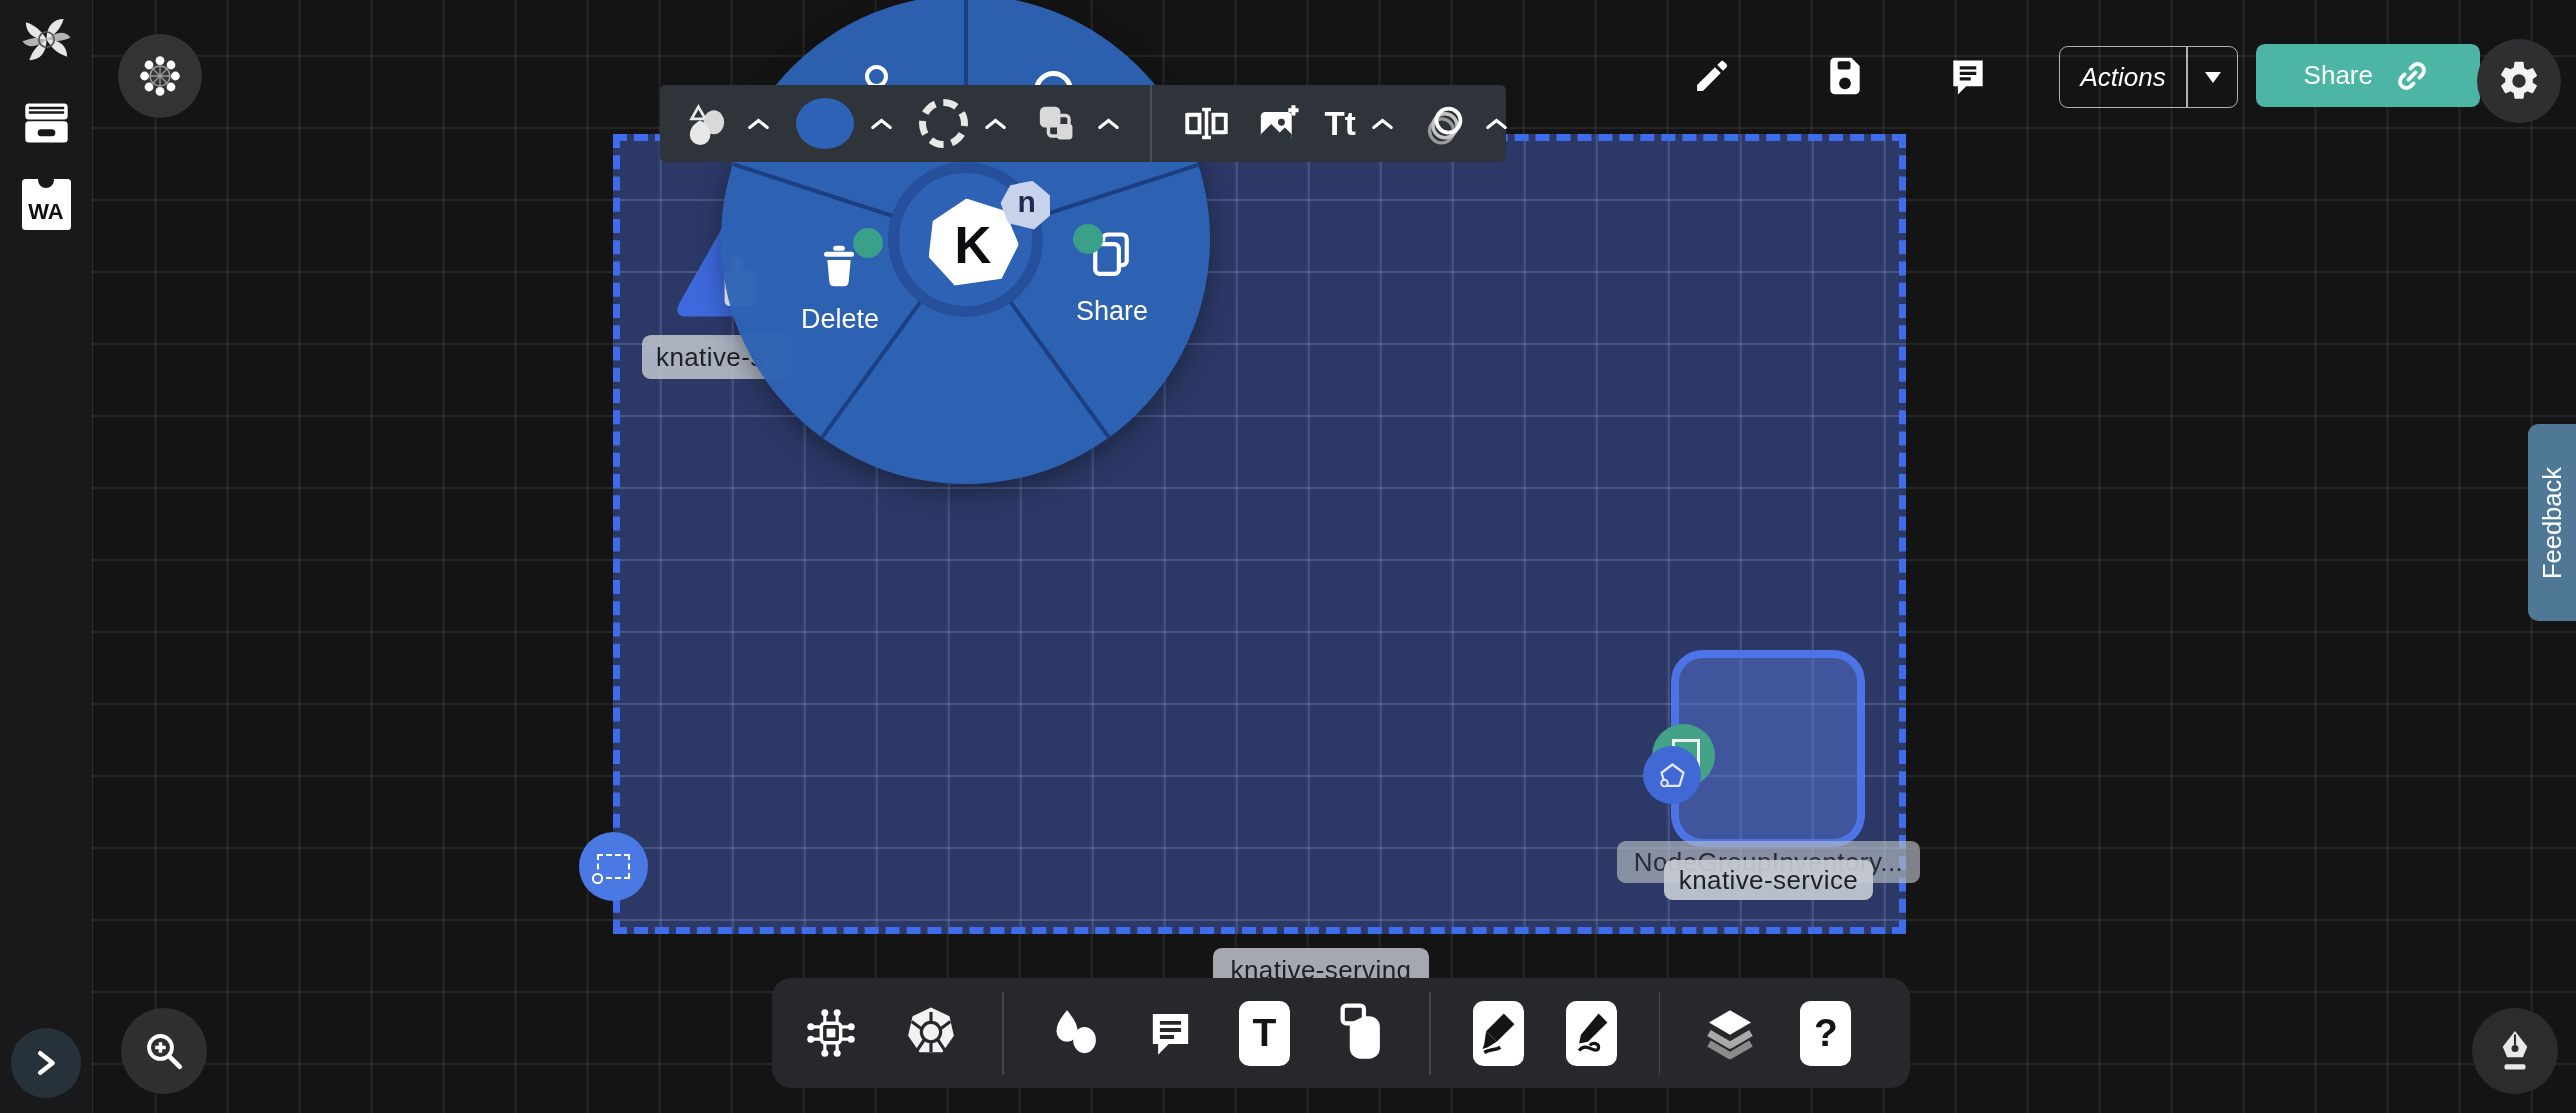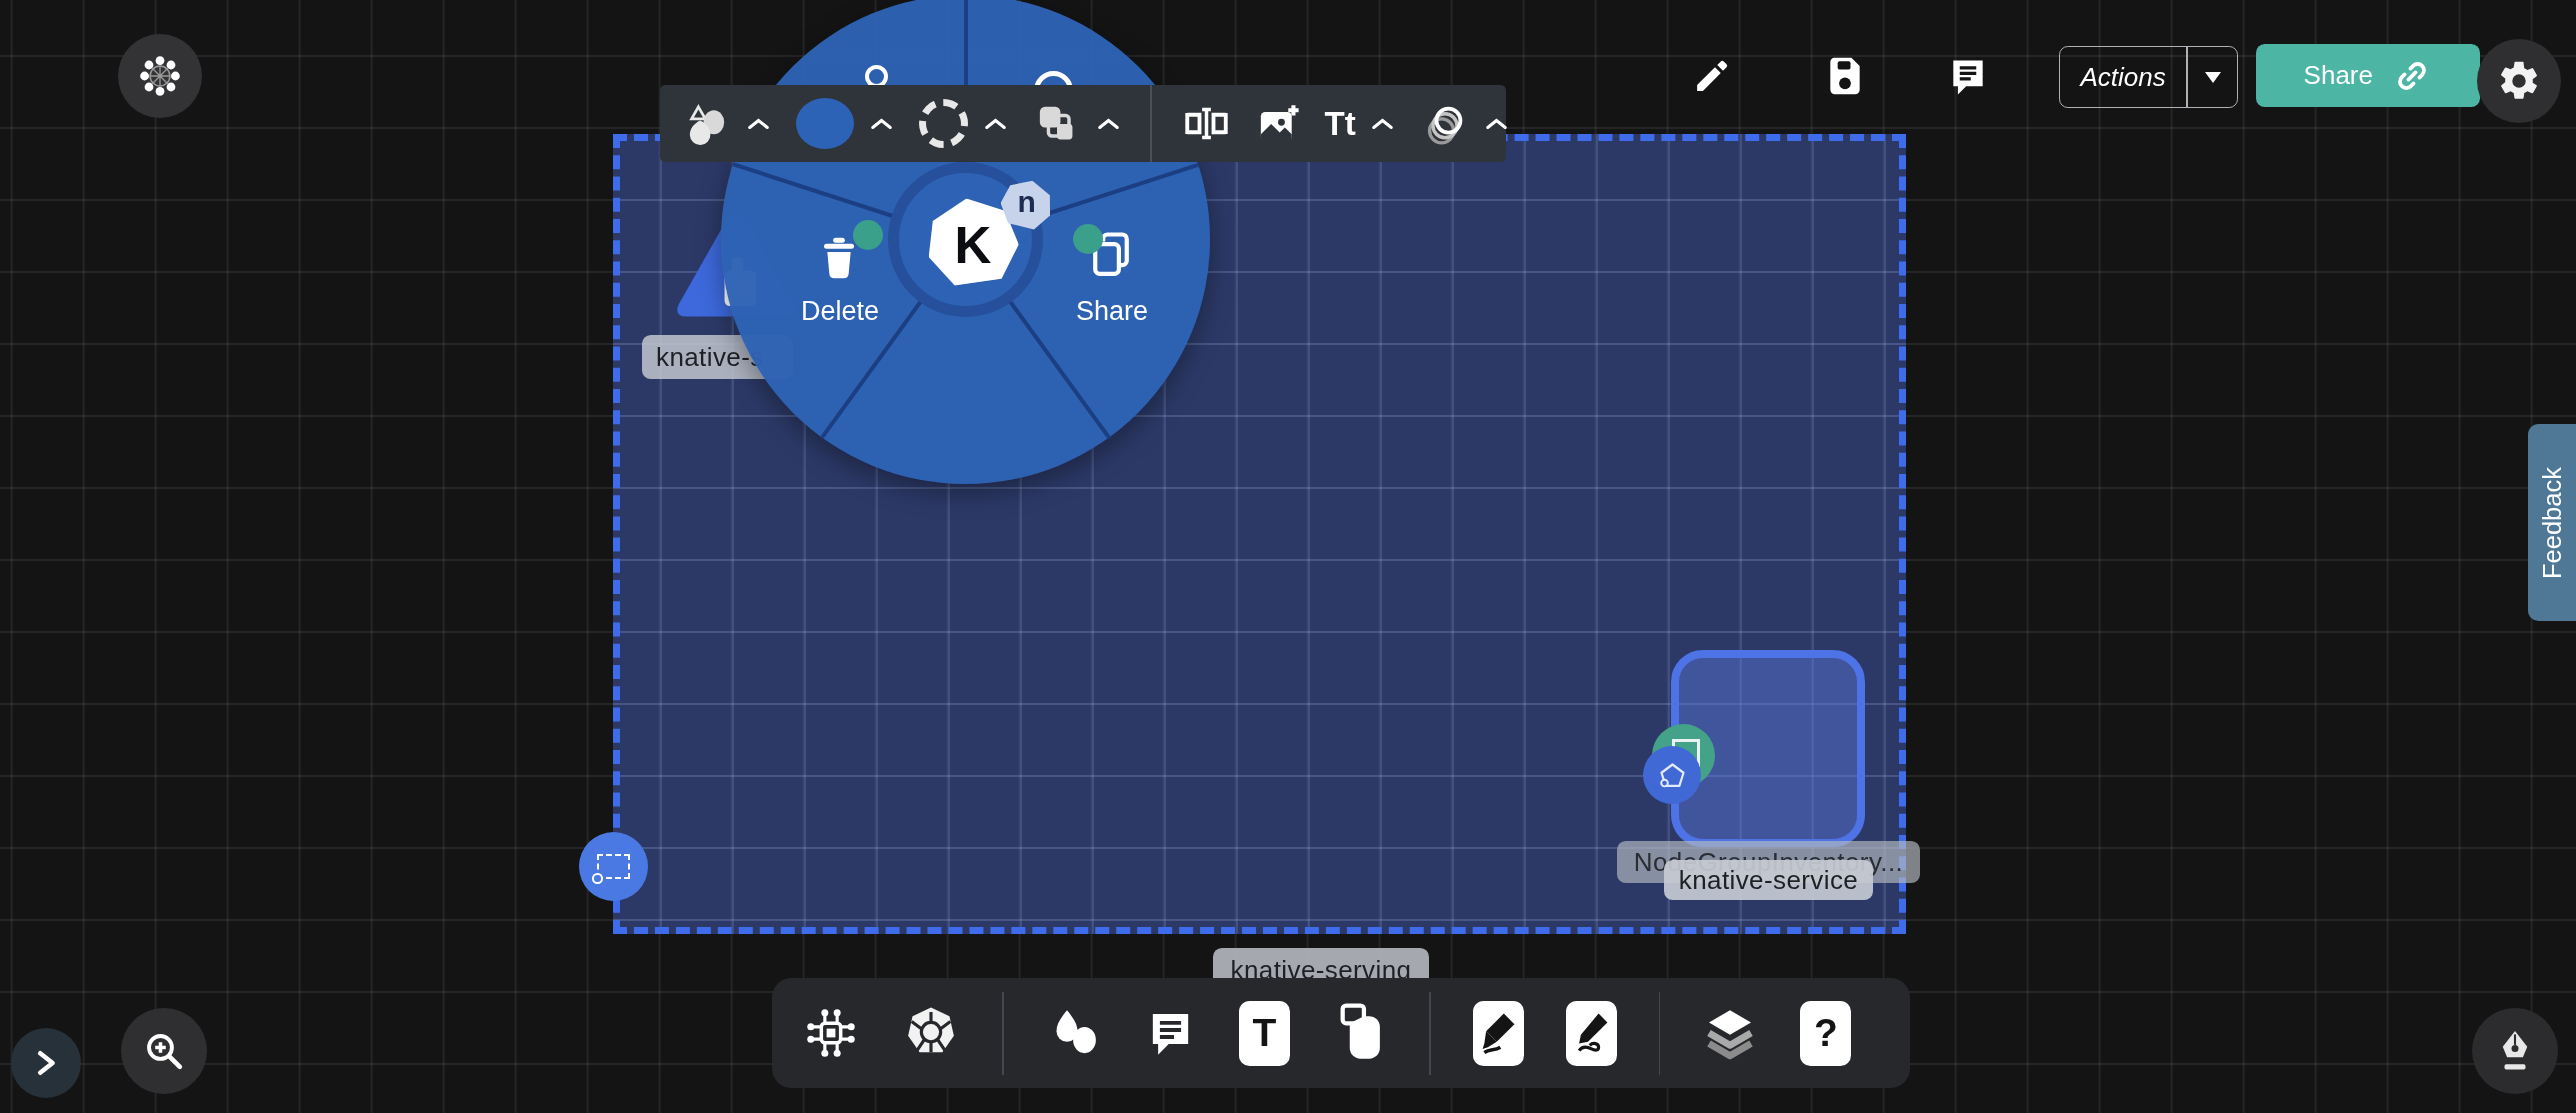--- a/index.html
+++ b/index.html
@@ -109,21 +109,21 @@
   <div id="radial">
     <div class="divider" style="transform:rotate(0deg);"></div>
     <div class="divider" style="transform:rotate(72deg);"></div>
     <div class="divider" style="transform:rotate(144deg);"></div>
     <div class="divider" style="transform:rotate(216deg);"></div>
     <div class="divider" style="transform:rotate(288deg);"></div>
 
     <div class="partial-icon" style="left:144px;top:70px;width:23px;height:23px;"></div>
     <div class="partial-icon" style="left:313px;top:76px;width:39px;height:39px;border-width:5.3px;"></div>
 
-    <div style="position:absolute;left:77px;top:236px;width:114px;height:106px;text-align:right;">
+    <div style="position:absolute;left:77px;top:244px;width:114px;height:106px;text-align:right;">
       <svg style="position:absolute;left:21px;top:1.8px;" width="40" height="48" viewBox="0 0 24 28">
         <rect x="3" y="6" width="18" height="3" rx="1.5" fill="#fff"></rect>
         <rect x="8.5" y="2.5" width="7" height="3" rx="1.5" fill="#fff"></rect>
         <path d="M5 11h14l-1.2 13a3 3 0 0 1-3 2.7H9.2a3 3 0 0 1-3-2.7z" fill="#fff"></path>
       </svg>
       <div class="teal-dot" style="left:55px;top:-10.6px;"></div>
       <div class="radial-label" style="left:42px;top:65px;">Delete</div>
     </div>
 
     <div style="position:absolute;left:336px;top:236px;width:114px;height:106px;">
@@ -334,20 +334,42 @@
         <path d="M16 3l12 7-12 7L4 10z" fill="#fff"></path>
         <path d="M4 16l12 7 12-7" stroke="#a9a9a9" stroke-width="4" fill="none" stroke-linejoin="round"></path>
         <path d="M4 22l12 7 12-7" stroke="#8b8b8b" stroke-width="4" fill="none" stroke-linejoin="round"></path>
       </svg>
     </div>
     <div class="tile">
       <span>?</span>
     </div>
   </div>
 
+  <div id="sidebar">
+    <svg width="55" height="55" viewBox="0 0 32 32">
+      <g fill="#e6e6e6">
+        <path d="M16 16 C16 8 20 4 26 4 C24 10 21 13 16 16Z"></path>
+        <path d="M16 16 C24 16 28 20 28 26 C22 24 19 21 16 16Z"></path>
+        <path d="M16 16 C16 24 12 28 6 28 C8 22 11 19 16 16Z"></path>
+        <path d="M16 16 C8 16 4 12 4 6 C10 8 13 11 16 16Z"></path>
+        <path d="M16 16 C22 11 27 11 30 15 C25 17 20 18 16 16Z" opacity=".75"></path>
+        <path d="M16 16 C10 21 5 21 2 17 C7 15 12 14 16 16Z" opacity=".75"></path>
+      </g>
+      <circle cx="16" cy="16" r="4.5" fill="none" stroke="#555" stroke-width="1"></circle>
+    </svg>
+    <svg width="53" height="46" viewBox="0 0 30 26">
+      <rect x="3" y="2" width="24" height="9" rx="2" fill="#fff"></rect>
+      <path d="M5 4.5h20M5 7h20" stroke="#19191b" stroke-width="1.4"></path>
+      <rect x="3" y="12" width="24" height="12" rx="2" fill="#fff"></rect>
+      <rect x="10" y="16.5" width="10" height="4" rx="2" fill="#19191b"></rect>
+    </svg>
+    <div id="wa-tile">
+      <span>WA</span>
+    </div>
+  </div>
 
   <div class="circle-btn" style="left:10.6px;top:1028px;width:70px;height:70px;background:#27313a;z-index:78;">
     <svg width="25" height="30" viewBox="0 0 14 17">
         <path d="M4 3l7 5.5L4 14" stroke="#fff" stroke-width="2.6" fill="none" stroke-linecap="round" stroke-linejoin="round"></path>
       </svg>
   </div>
 
   <div class="circle-btn" style="left:121px;top:1008px;width:86px;height:86px;background:#2f2f31;">
     <svg width="44" height="44" viewBox="0 0 25 25">
       <circle cx="10.5" cy="10.5" r="6.5" fill="none" stroke="#fff" stroke-width="2.2"></circle>

